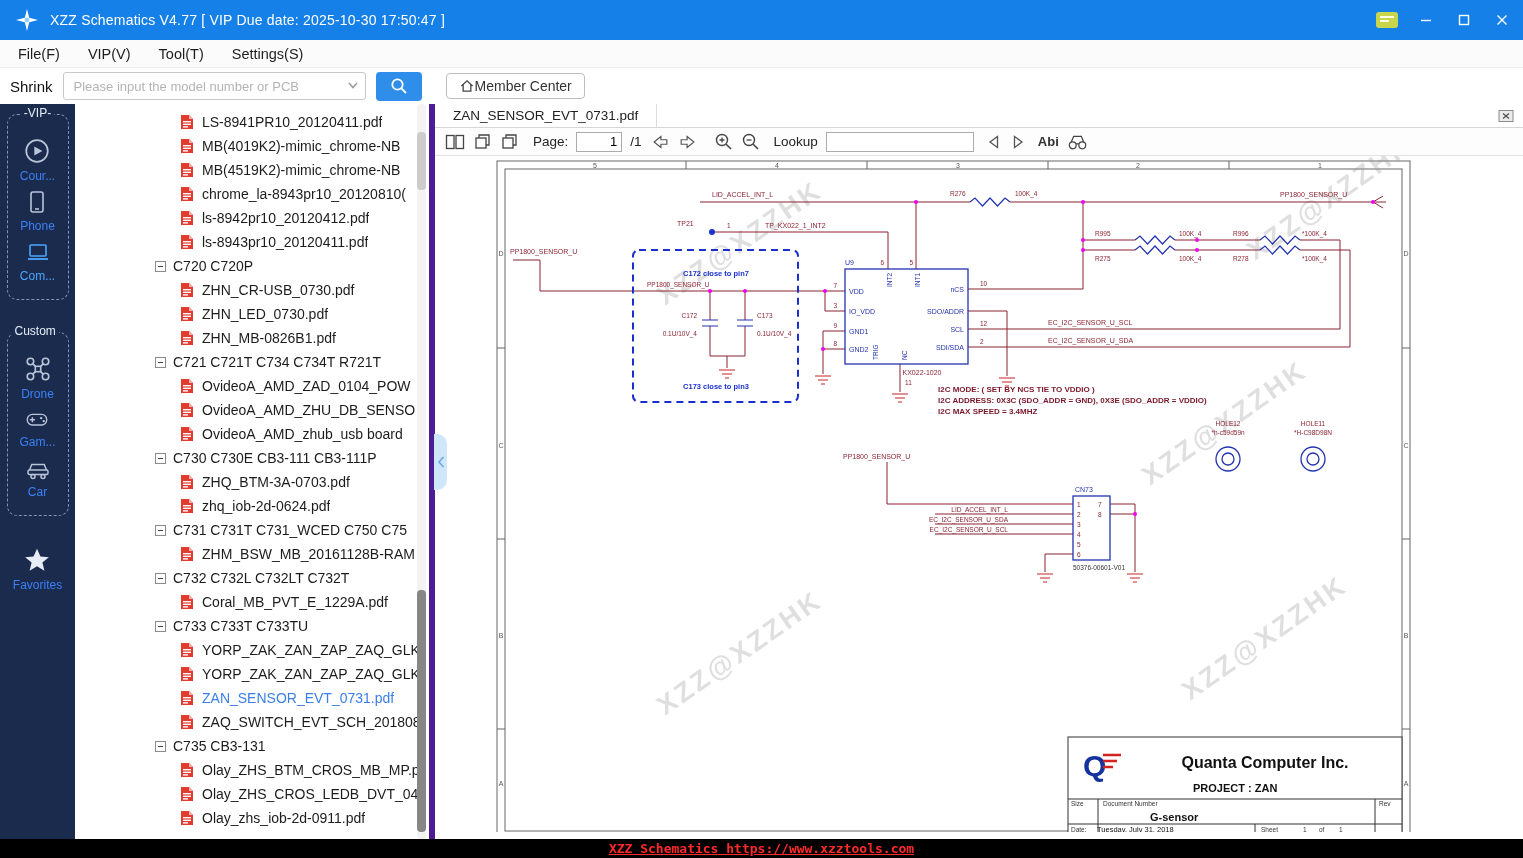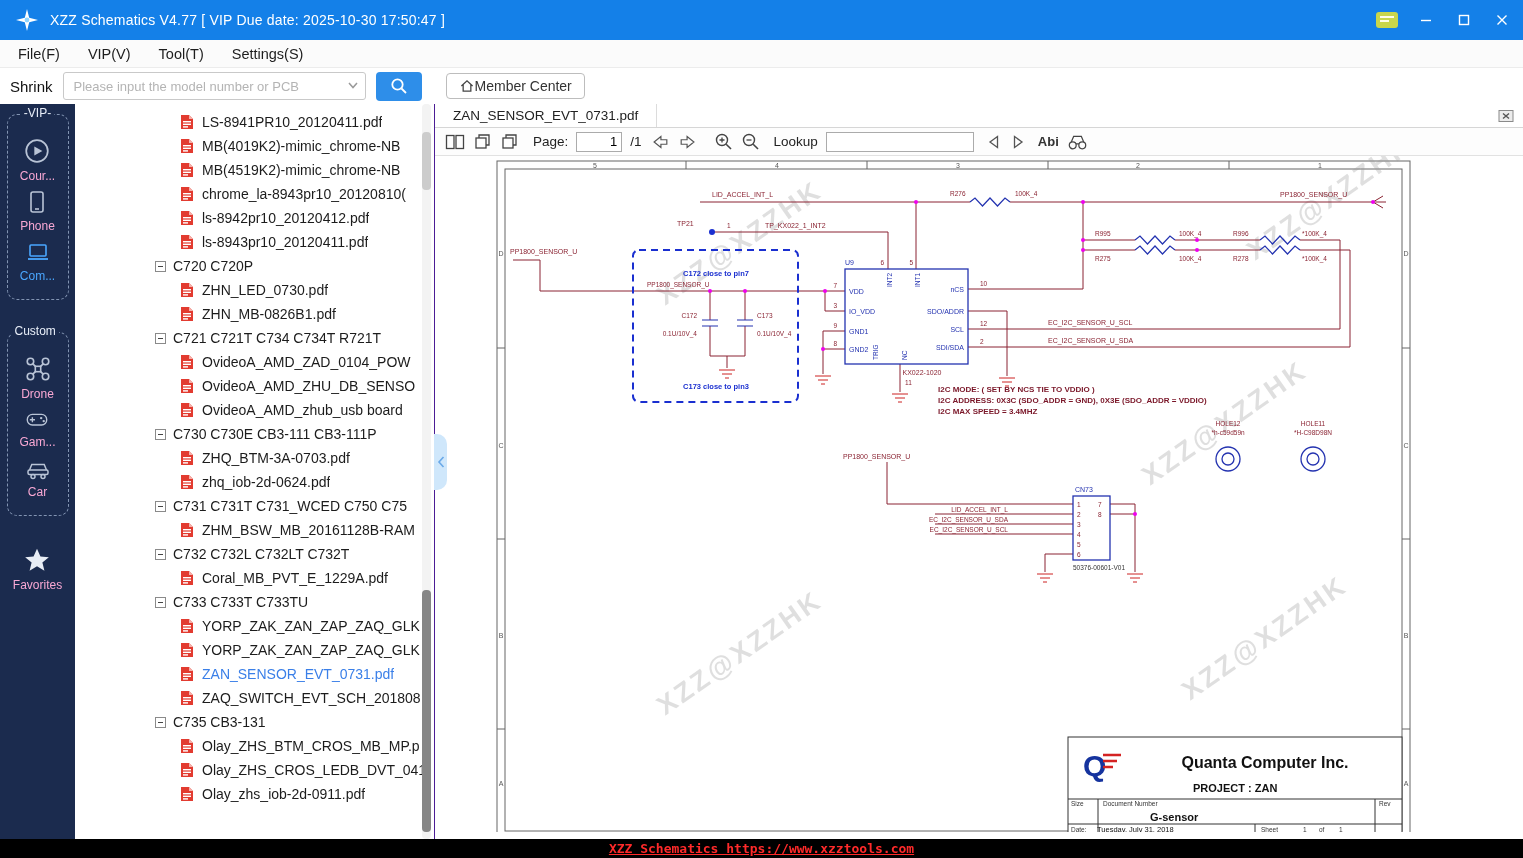--- a/index.html
+++ b/index.html
@@ -30,27 +30,27 @@
 
 
 .main{flex:1;display:flex;min-height:0}
 
 
 .rail{width:75px;background:#1b2b4e;flex-shrink:0;display:flex;flex-direction:column;align-items:center;padding-top:10px}
 .rail-box{width:62px;border:1px dashed #8294b2;border-radius:10px;position:relative;display:flex;flex-direction:column;align-items:center;gap:6px;padding:22px 0 16px}
 .rail-box-label{position:absolute;top:-9px;left:50%;transform:translateX(-50%);background:#1b2b4e;padding:0 3px;font-size:12px;color:#e8eef8;white-space:nowrap}
 .rail-box-label.left{left:4px;transform:none}
 .rail-item{display:flex;flex-direction:column;align-items:center;gap:4px;color:#b9c4d6;font-size:12px;cursor:pointer}
-.rail-item .lbl{color:#f9a8d4}
+.rail-item .lbl{color:#3b82f6}
 .rail-item.active,.rail-item.active .lbl{color:#4aa7ff}
 .fav{margin-top:30px}
 .custombox{margin-top:32px}
 
 
-.tree{width:360px;background:#fff;flex-shrink:0;position:relative;overflow:hidden;padding-top:6px;border-right:1px solid #4c1d95}
+.tree{width:360px;background:#fff;flex-shrink:0;position:relative;overflow:hidden;padding-top:6px;border-right:6px solid #4c1d95}
 .trow{height:24px;display:flex;align-items:center;gap:7px;white-space:nowrap;font-size:14px;color:#1c1c1c;cursor:pointer}
 .trow.pdf{padding-left:104px}
 .trow.grp{padding-left:80px}
 .trow.selected .tlabel{color:#3a7fe8}
 .tlabel{overflow:hidden}
 .pico{width:16px;height:16px;flex-shrink:0}
 .gbox{width:11px;height:11px;border:1px solid #8a8a8a;position:relative;flex-shrink:0;background:#fff}
 .gbox::after{content:"";position:absolute;left:2px;right:2px;top:4px;border-top:1px solid #444}
 .tree-scroll{position:absolute;right:3px;top:0;width:9px;height:100%;background:#f3f3f3;border-radius:4px}
 .thumb{position:absolute;width:9px;border-radius:4px}
@@ -274,20 +274,26 @@
         </div>
       <div class="trow pdf">
           <svg class="pico">
             <use href="#i-pdf" xlink:href="#i-pdf"></use>
           </svg>
           <span class="tlabel">ls-8943pr10_20120411.pdf</span>
         </div>
       <div class="trow grp">
           <span class="gbox"></span>
           <span class="tlabel">C720 C720P</span>
+        </div>
+      <div class="trow pdf">
+          <svg class="pico">
+            <use href="#i-pdf" xlink:href="#i-pdf"></use>
+          </svg>
+          <span class="tlabel">ZHN_CR-USB_0730.pdf</span>
         </div>
       <div class="trow pdf">
           <svg class="pico">
             <use href="#i-pdf" xlink:href="#i-pdf"></use>
           </svg>
           <span class="tlabel">ZHN_LED_0730.pdf</span>
         </div>
       <div class="trow pdf">
           <svg class="pico">
             <use href="#i-pdf" xlink:href="#i-pdf"></use>

